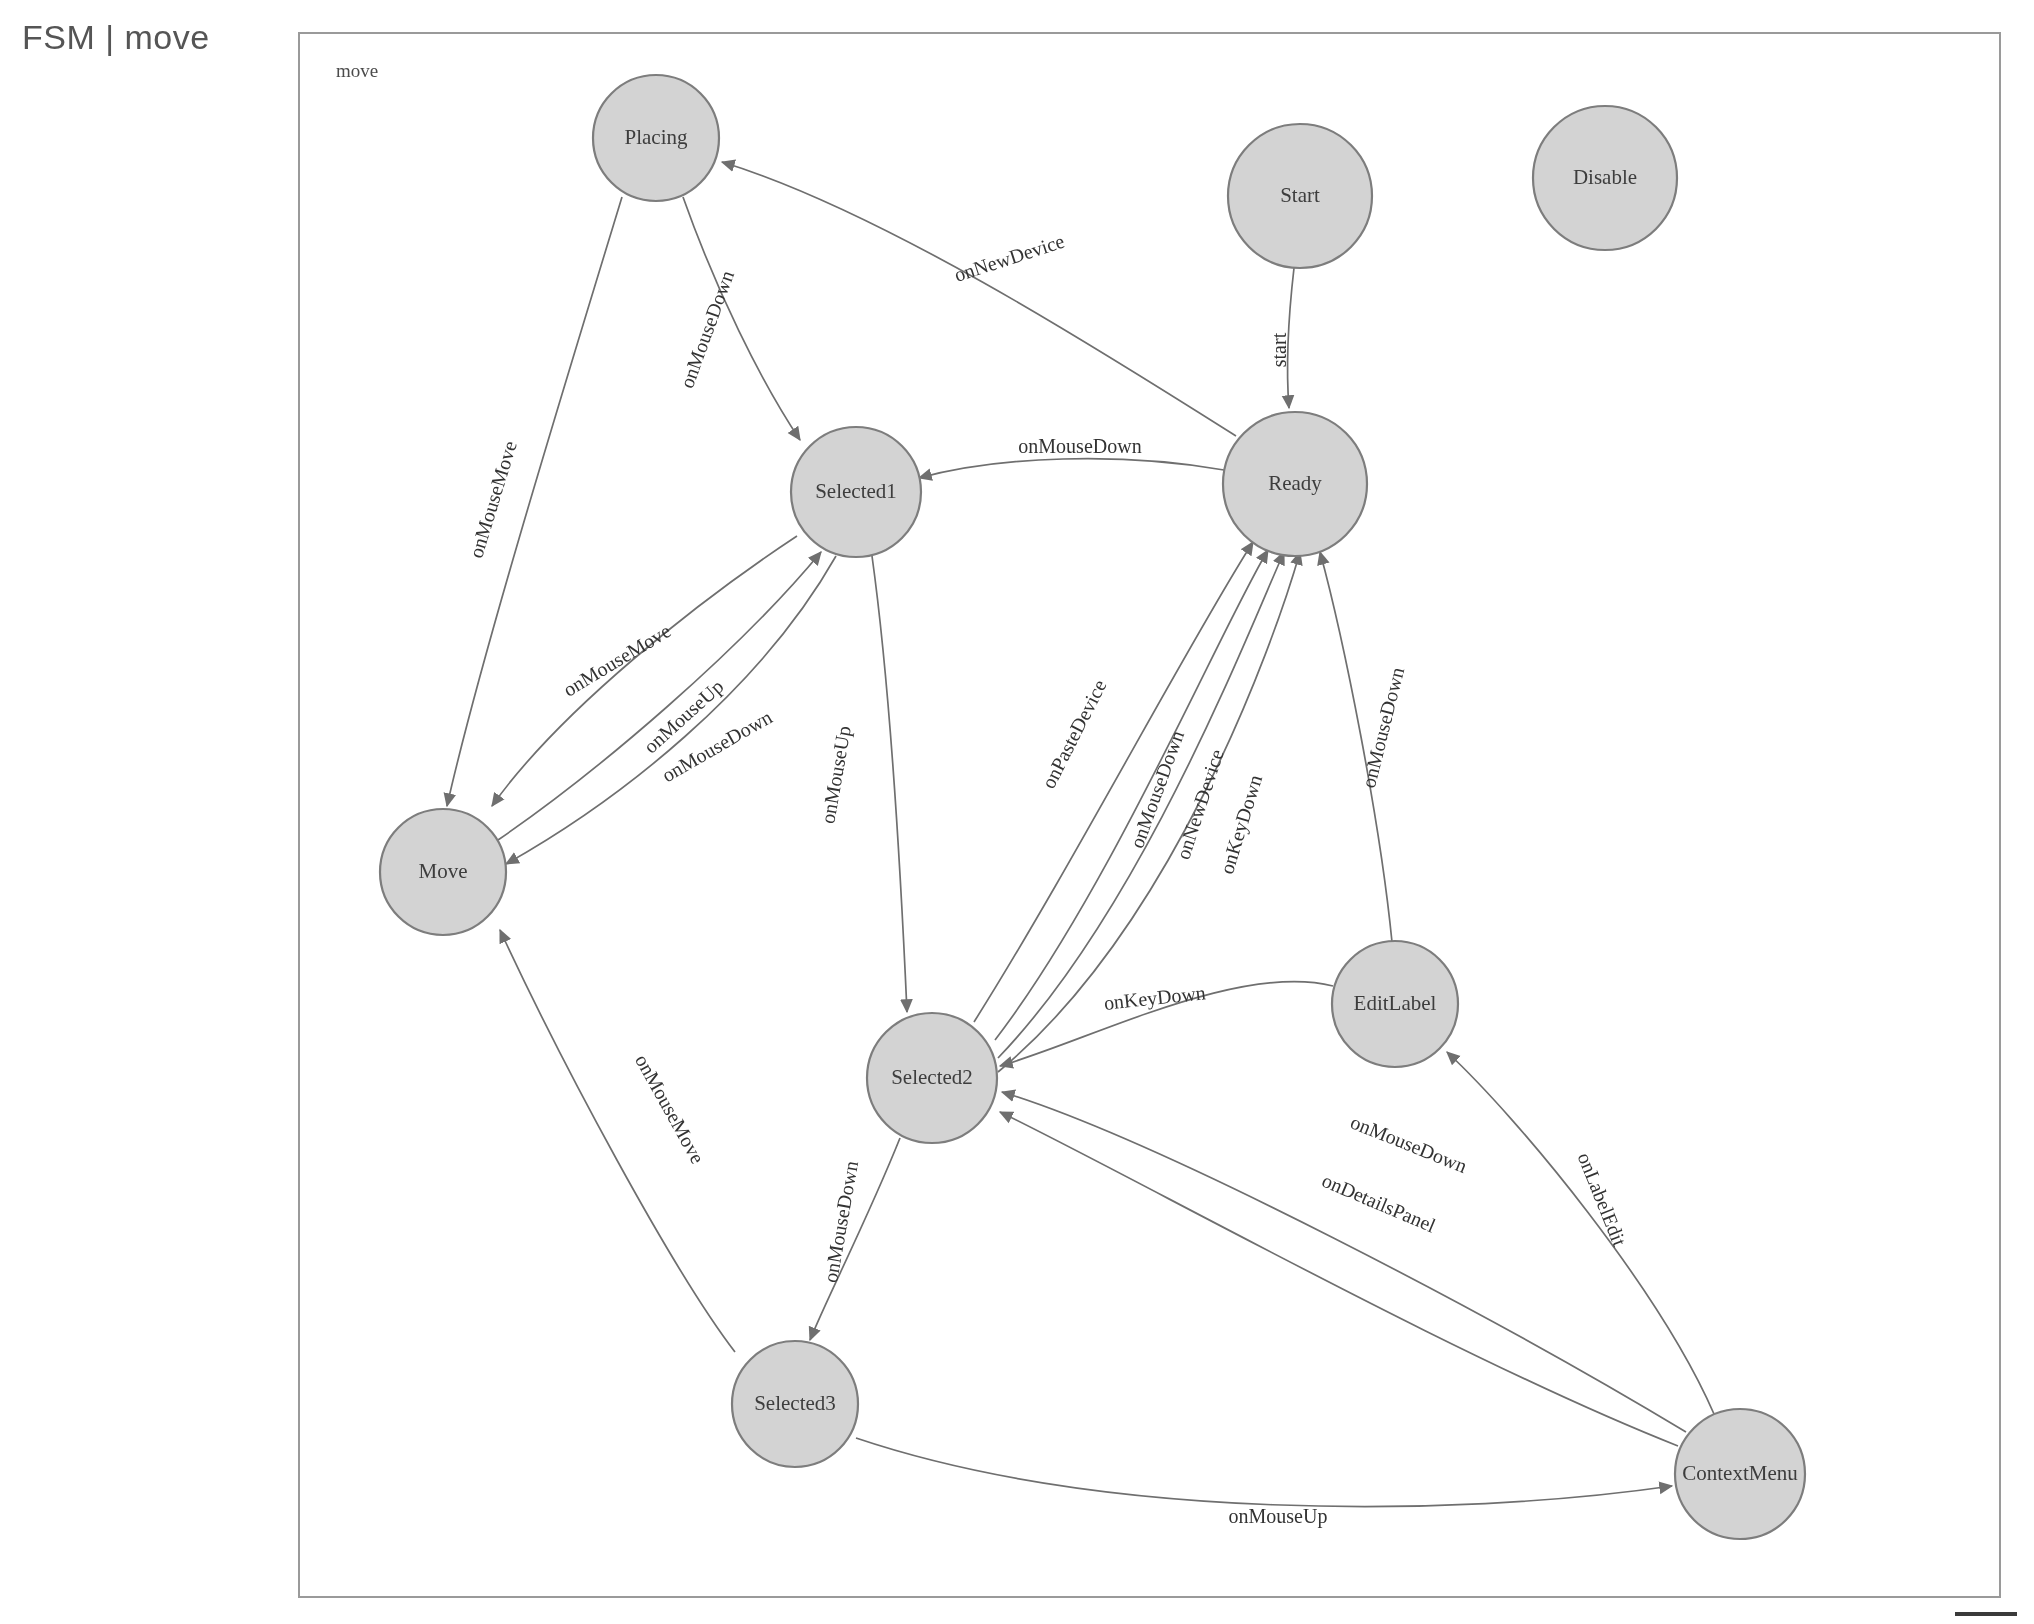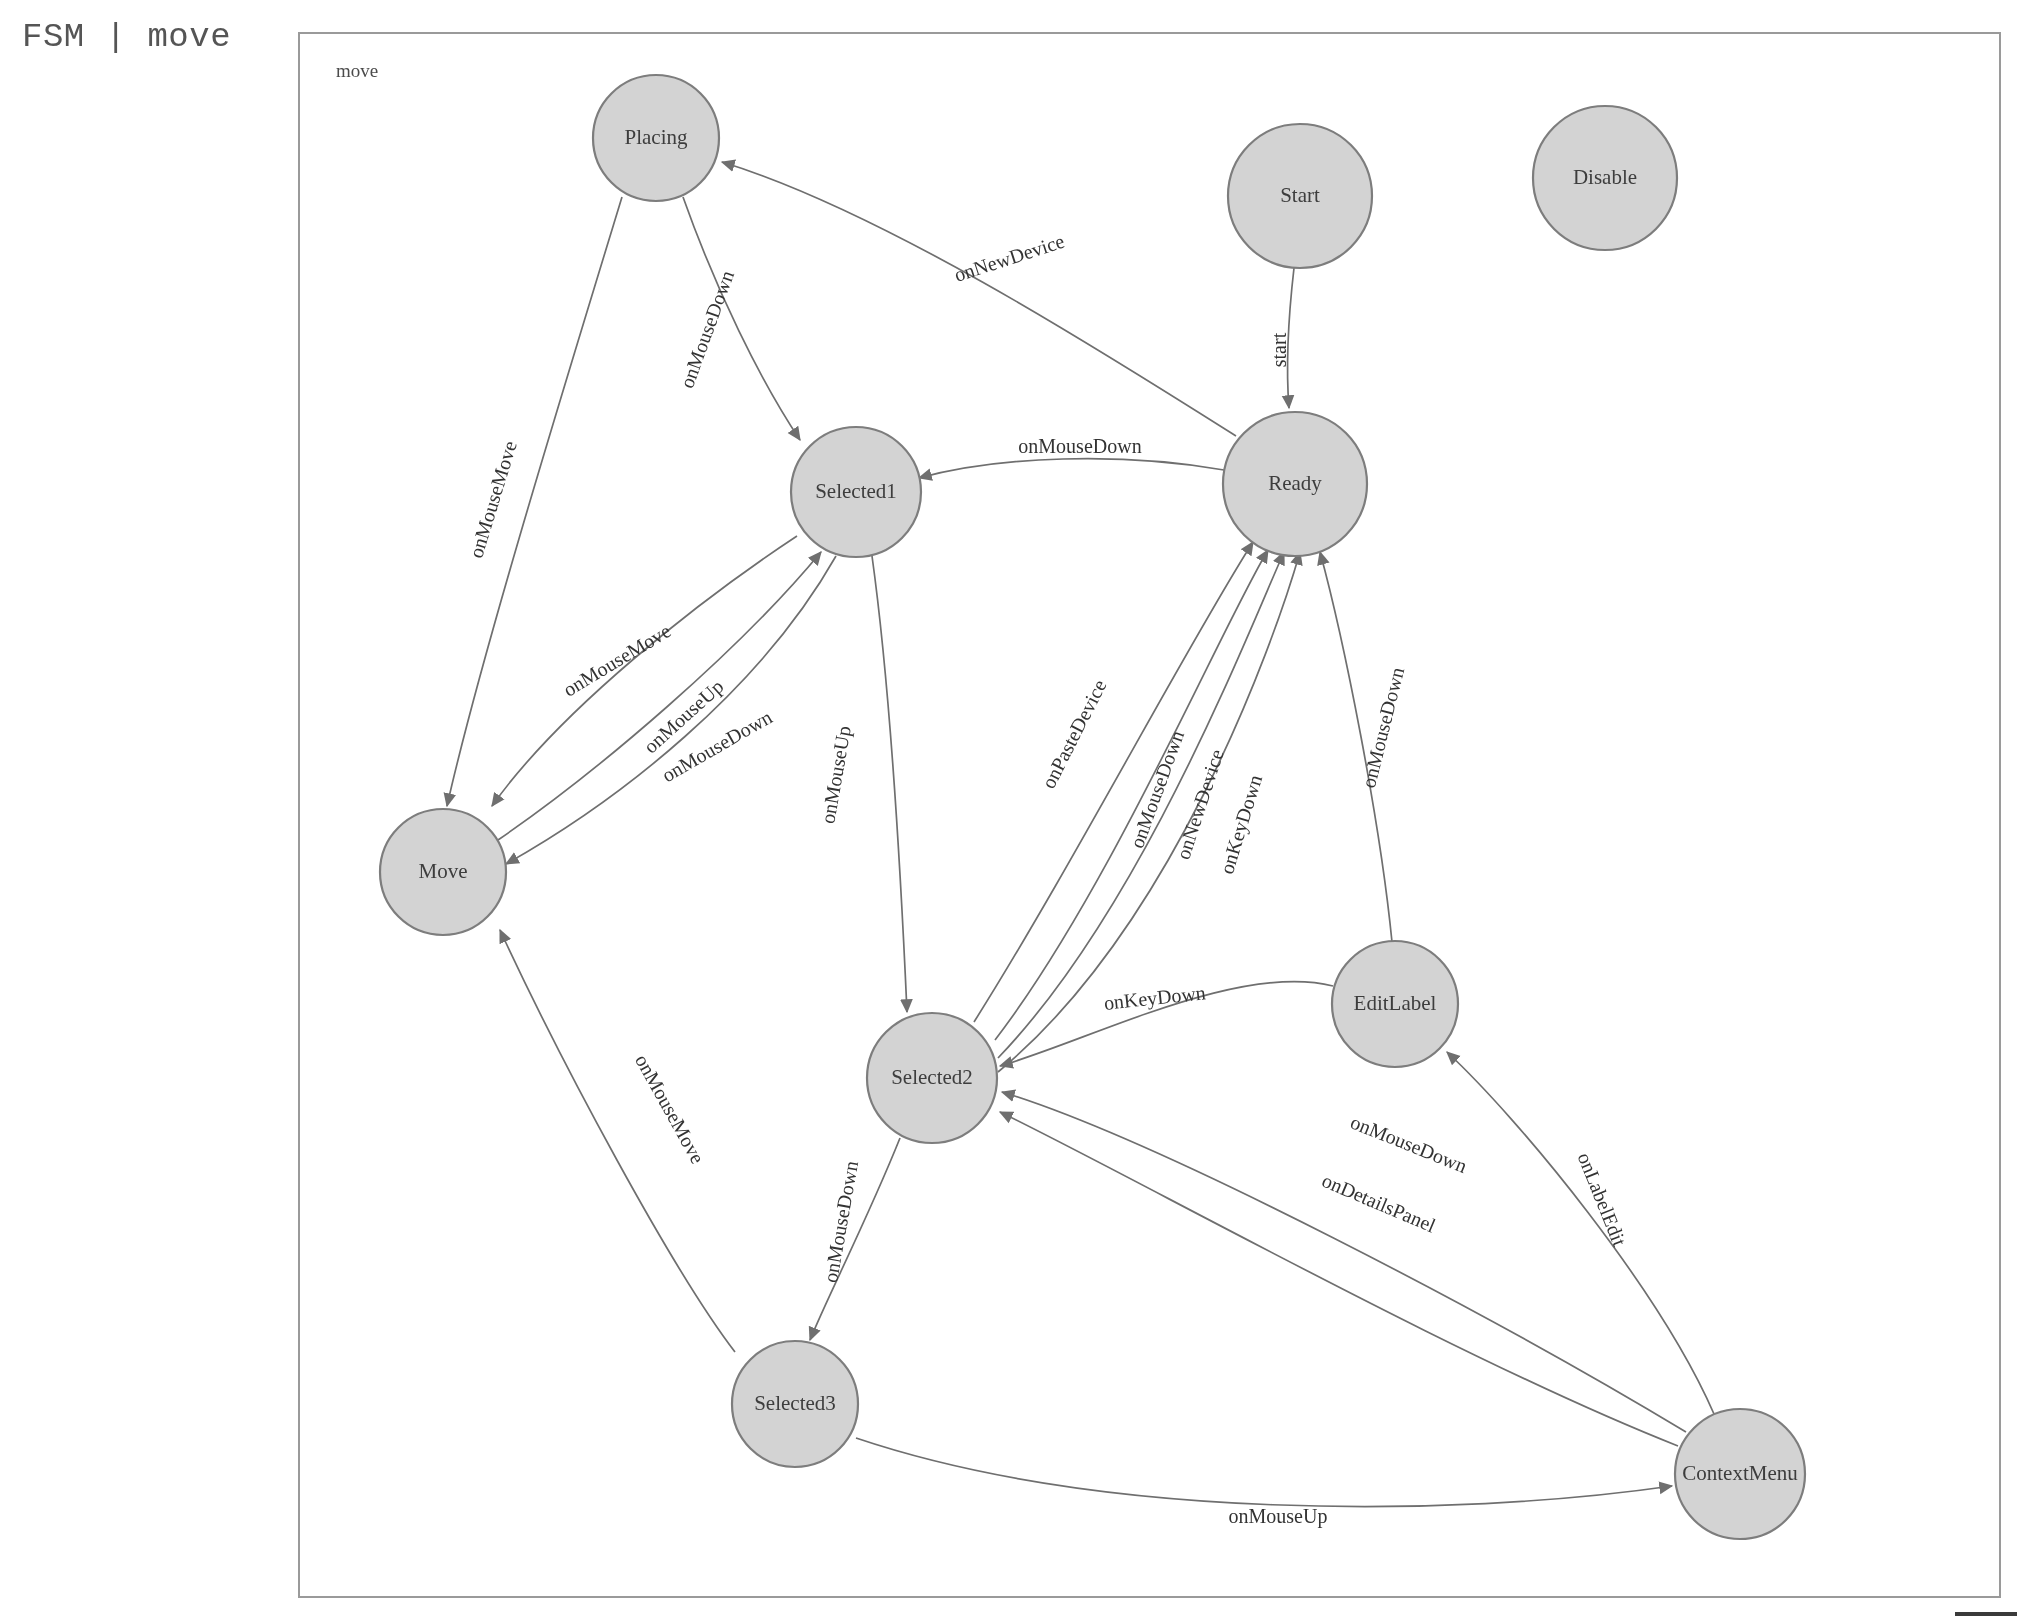--- a/index.html
+++ b/index.html
@@ -13,21 +13,21 @@
     font-family: "Liberation Serif", serif;
     overflow: hidden;
     position: relative;
   }
   #page-title {
     position: absolute;
     left: 22px;
     top: 18px;
     font-size: 34px;
     color: #555555;
-    font-family: Liberation Mono, monospace;
+    font-family: Liberation Sans, sans-serif;
     letter-spacing: 0.5px;
     white-space: nowrap;
     text-align: center;
   }
   #diagram-frame {
     position: absolute;
     left: 298px;
     top: 32px;
     width: 1703px;
     height: 1566px;

